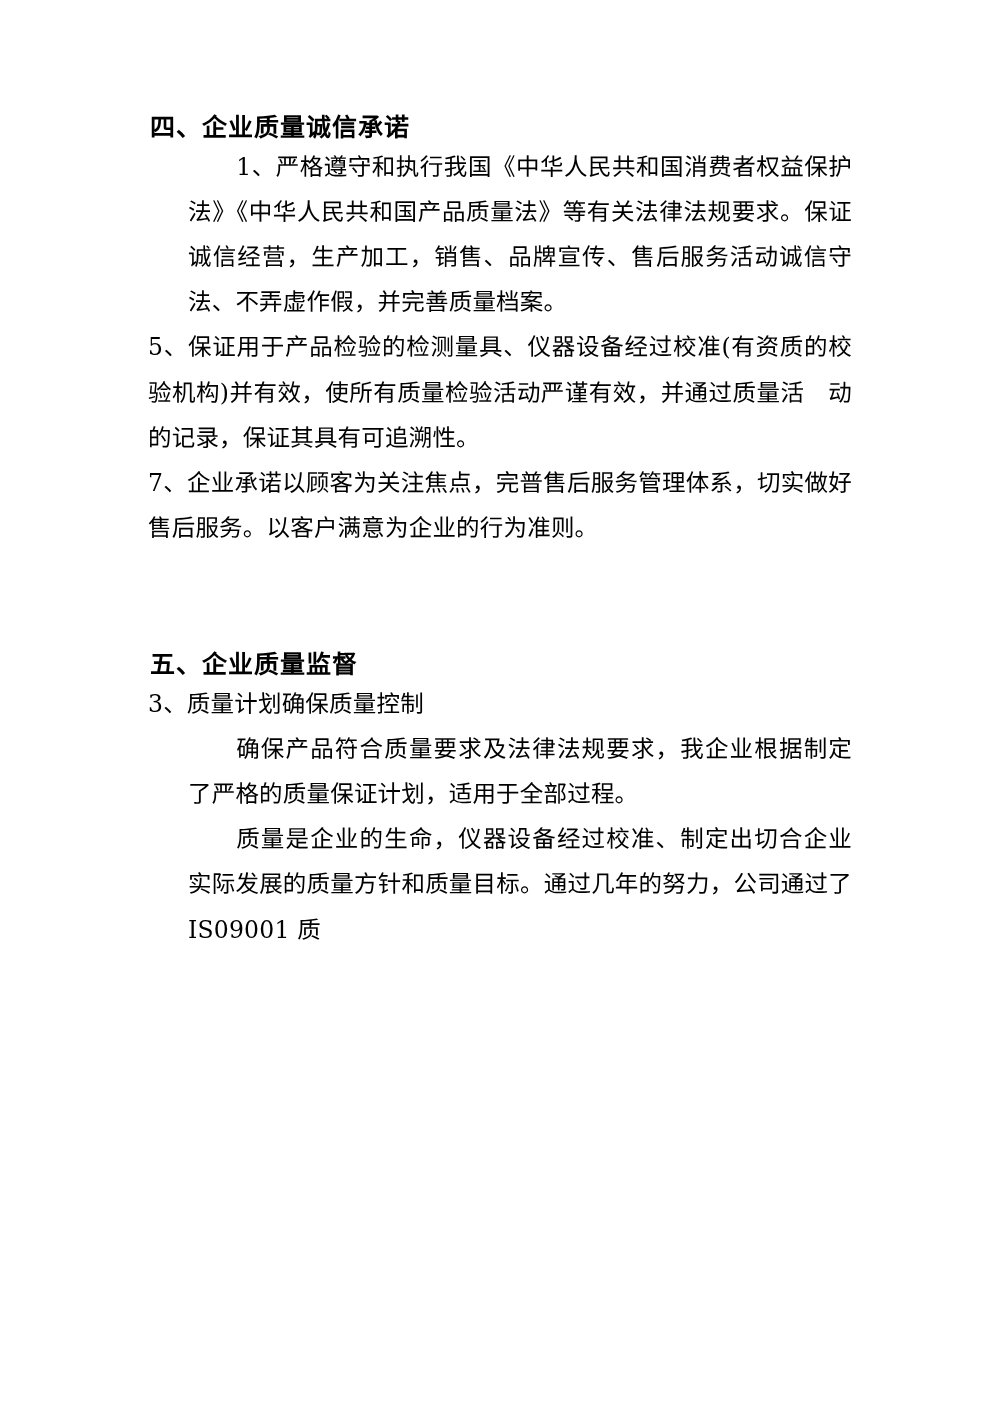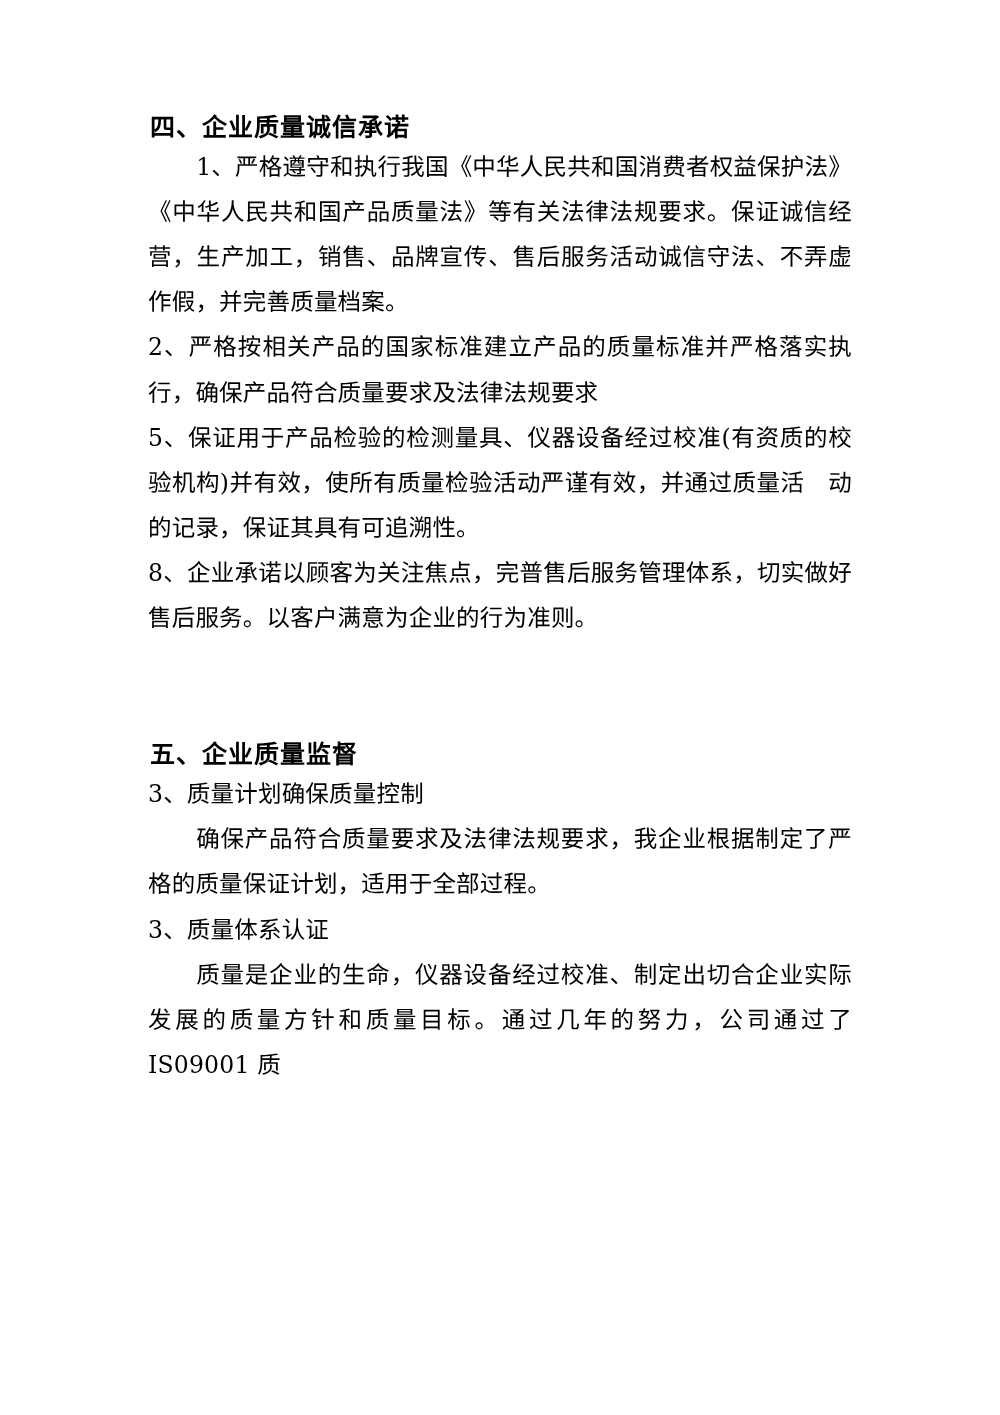--- a/index.html
+++ b/index.html
@@ -43,48 +43,47 @@
   p.para {
     font-size: 23.5px;
     line-height: 1.92;
     margin: 0;
     text-align: justify;
     text-justify: inter-ideograph;
     letter-spacing: 0.2px;
   }
   p.indent {
     text-indent: 2.05em;
+    margin-left: 40px;
   }
   .spacer-block {
     height: 96px;
   }
 </style>
 </head>
 <body>
 
 <div class="page">
   <div class="doc-body">
 
     <h2 class="section-heading heading-1">四、企业质量诚信承诺</h2>
 
     <p class="para indent">1、严格遵守和执行我国《中华人民共和国消费者权益保护法》《中华人民共和国产品质量法》等有关法律法规要求。保证诚信经营，生产加工，销售、品牌宣传、售后服务活动诚信守法、不弄虚作假，并完善质量档案。</p>
 
-    <p class="para">2、严格按相关产品的国家标准建立产品的质量标准并严格落实执行，确保产品符合质量要求及法律法规要求</p>
 
     <p class="para">5、保证用于产品检验的检测量具、仪器设备经过校准(有资质的校验机构)并有效，使所有质量检验活动严谨有效，并通过质量活　动的记录，保证其具有可追溯性。</p>
 
-    <p class="para">8、企业承诺以顾客为关注焦点，完普售后服务管理体系，切实做好售后服务。以客户满意为企业的行为准则。</p>
+    <p class="para">7、企业承诺以顾客为关注焦点，完普售后服务管理体系，切实做好售后服务。以客户满意为企业的行为准则。</p>
 
     <div class="spacer-block"></div>
 
     <h2 class="section-heading heading-2">五、企业质量监督</h2>
 
     <p class="para">3、质量计划确保质量控制</p>
 
     <p class="para indent">确保产品符合质量要求及法律法规要求，我企业根据制定了严格的质量保证计划，适用于全部过程。</p>
 
 
-    <p class="para">3、质量体系认证</p>
 
     <p class="para indent">质量是企业的生命，仪器设备经过校准、制定出切合企业实际发展的质量方针和质量目标。通过几年的努力，公司通过了 IS09001 质</p>
 
   </div>
 </div>
 
 </body></html>

